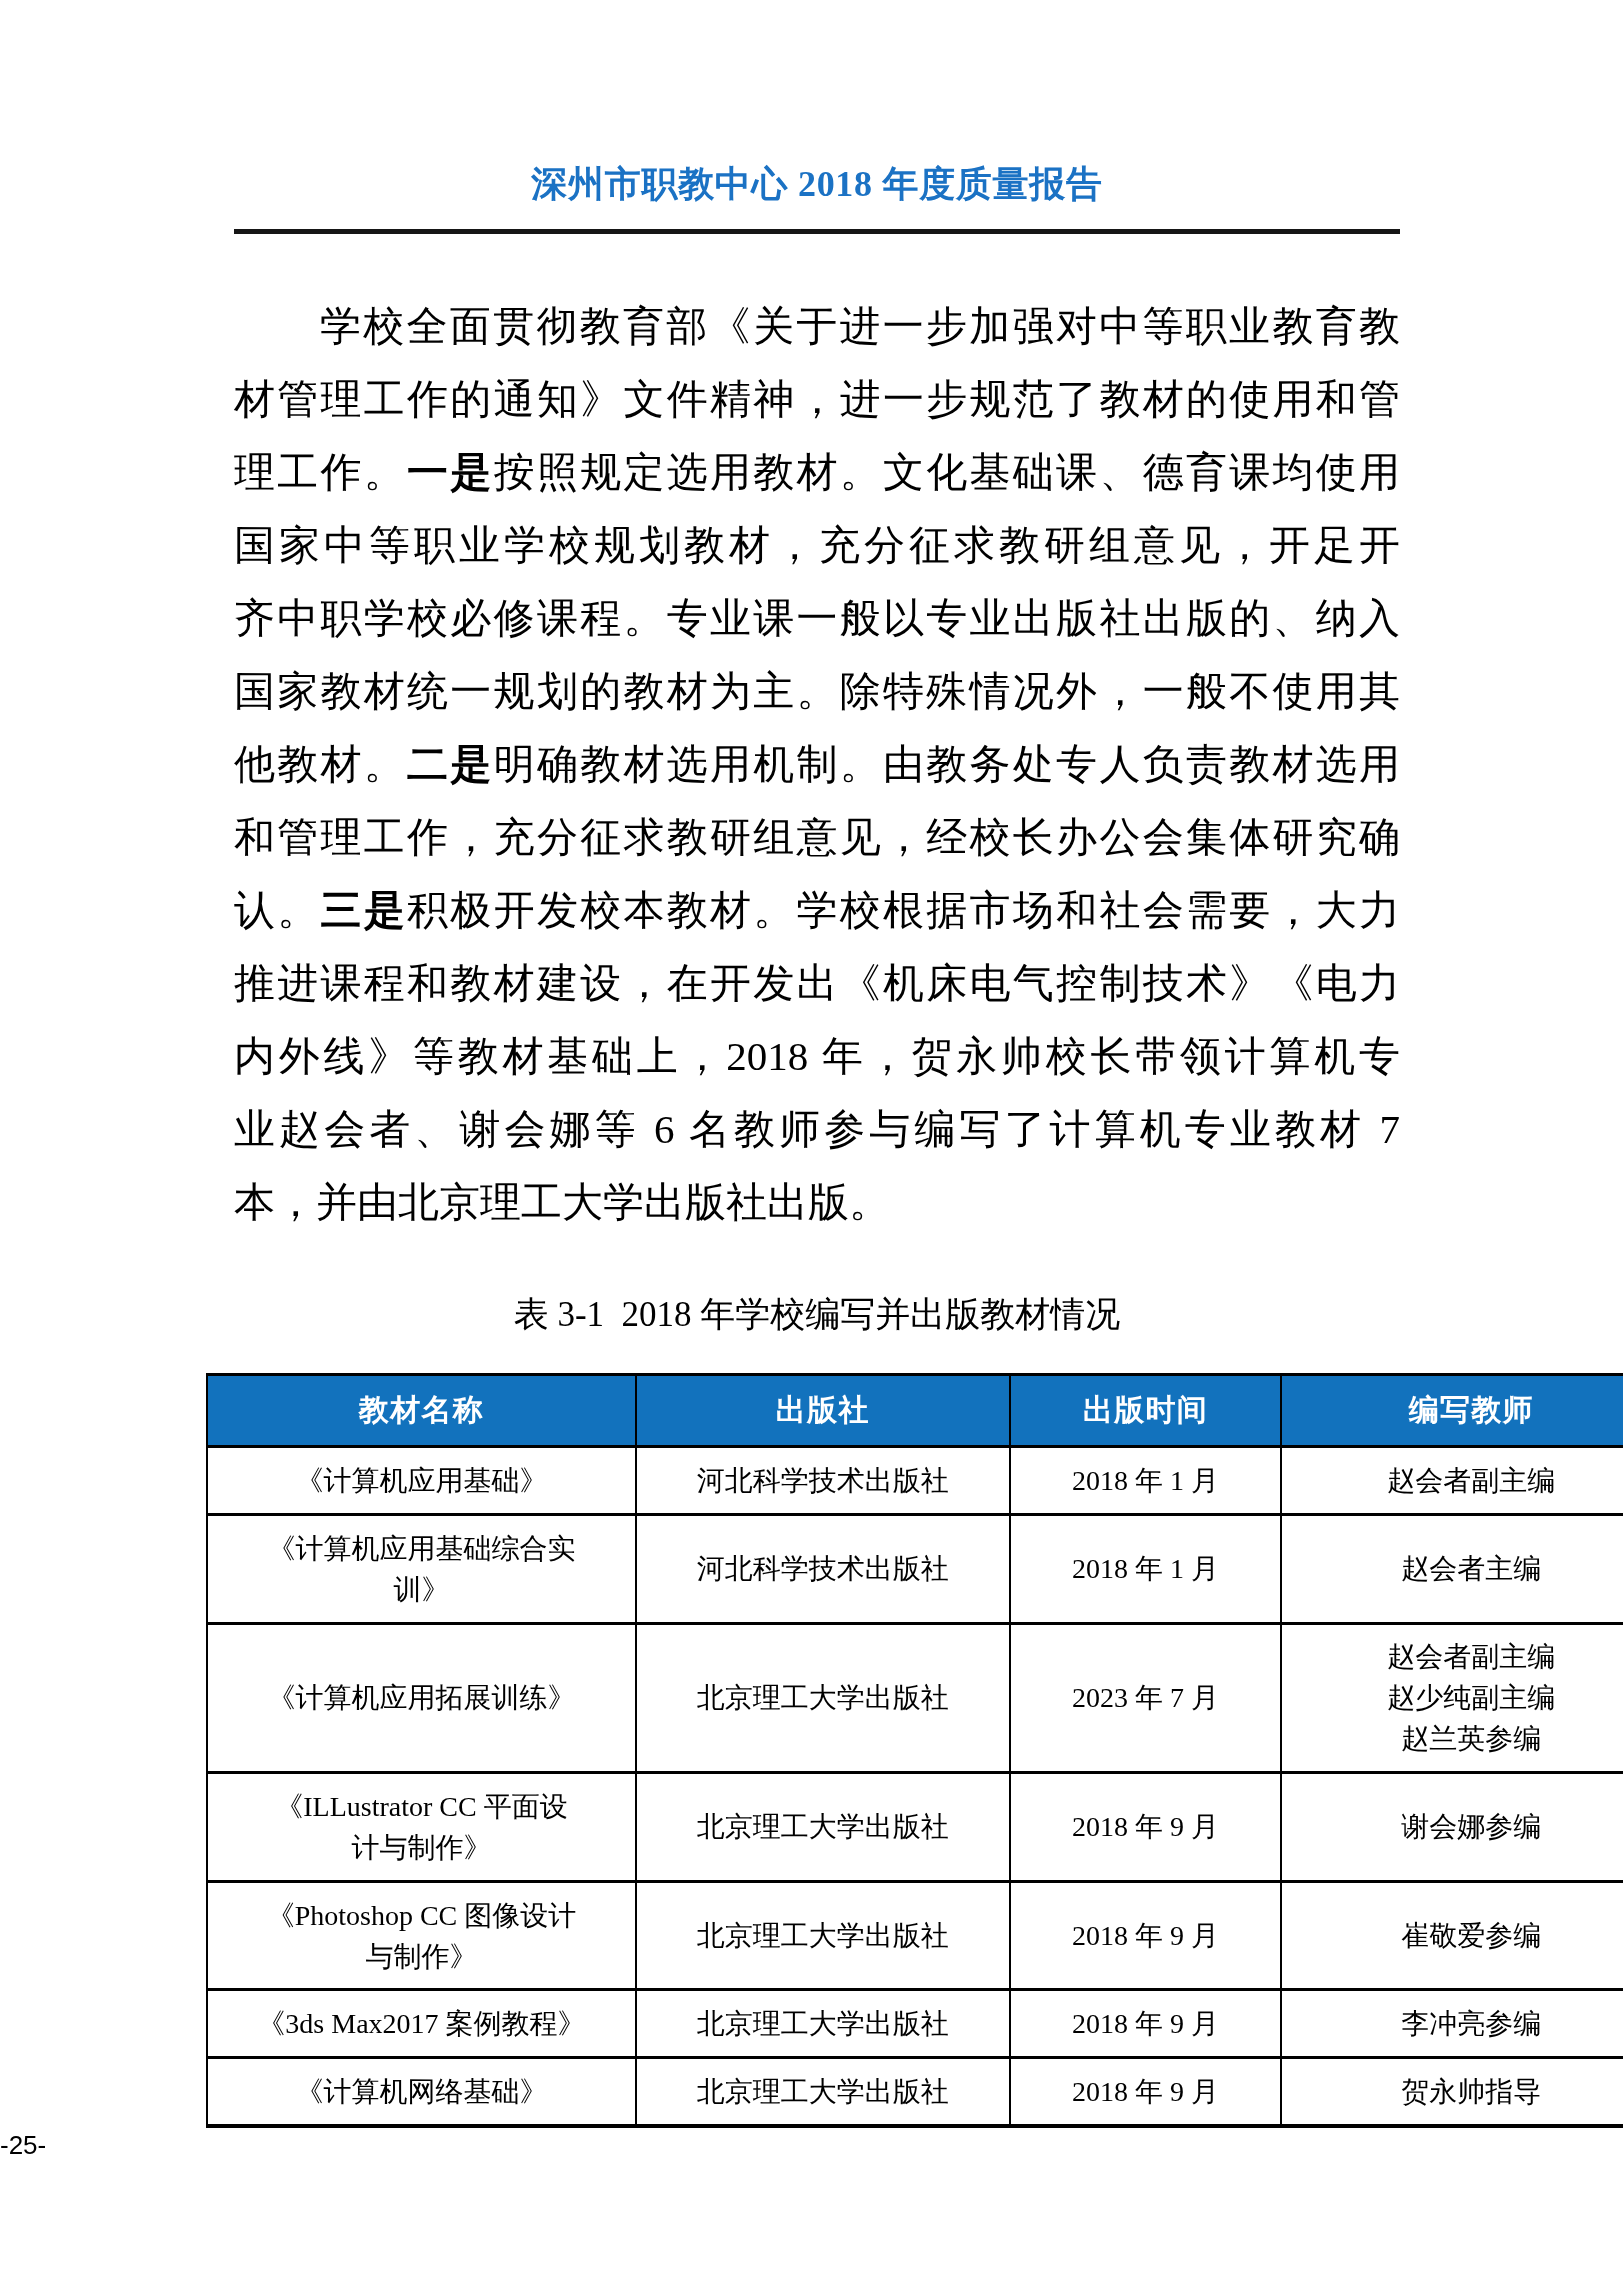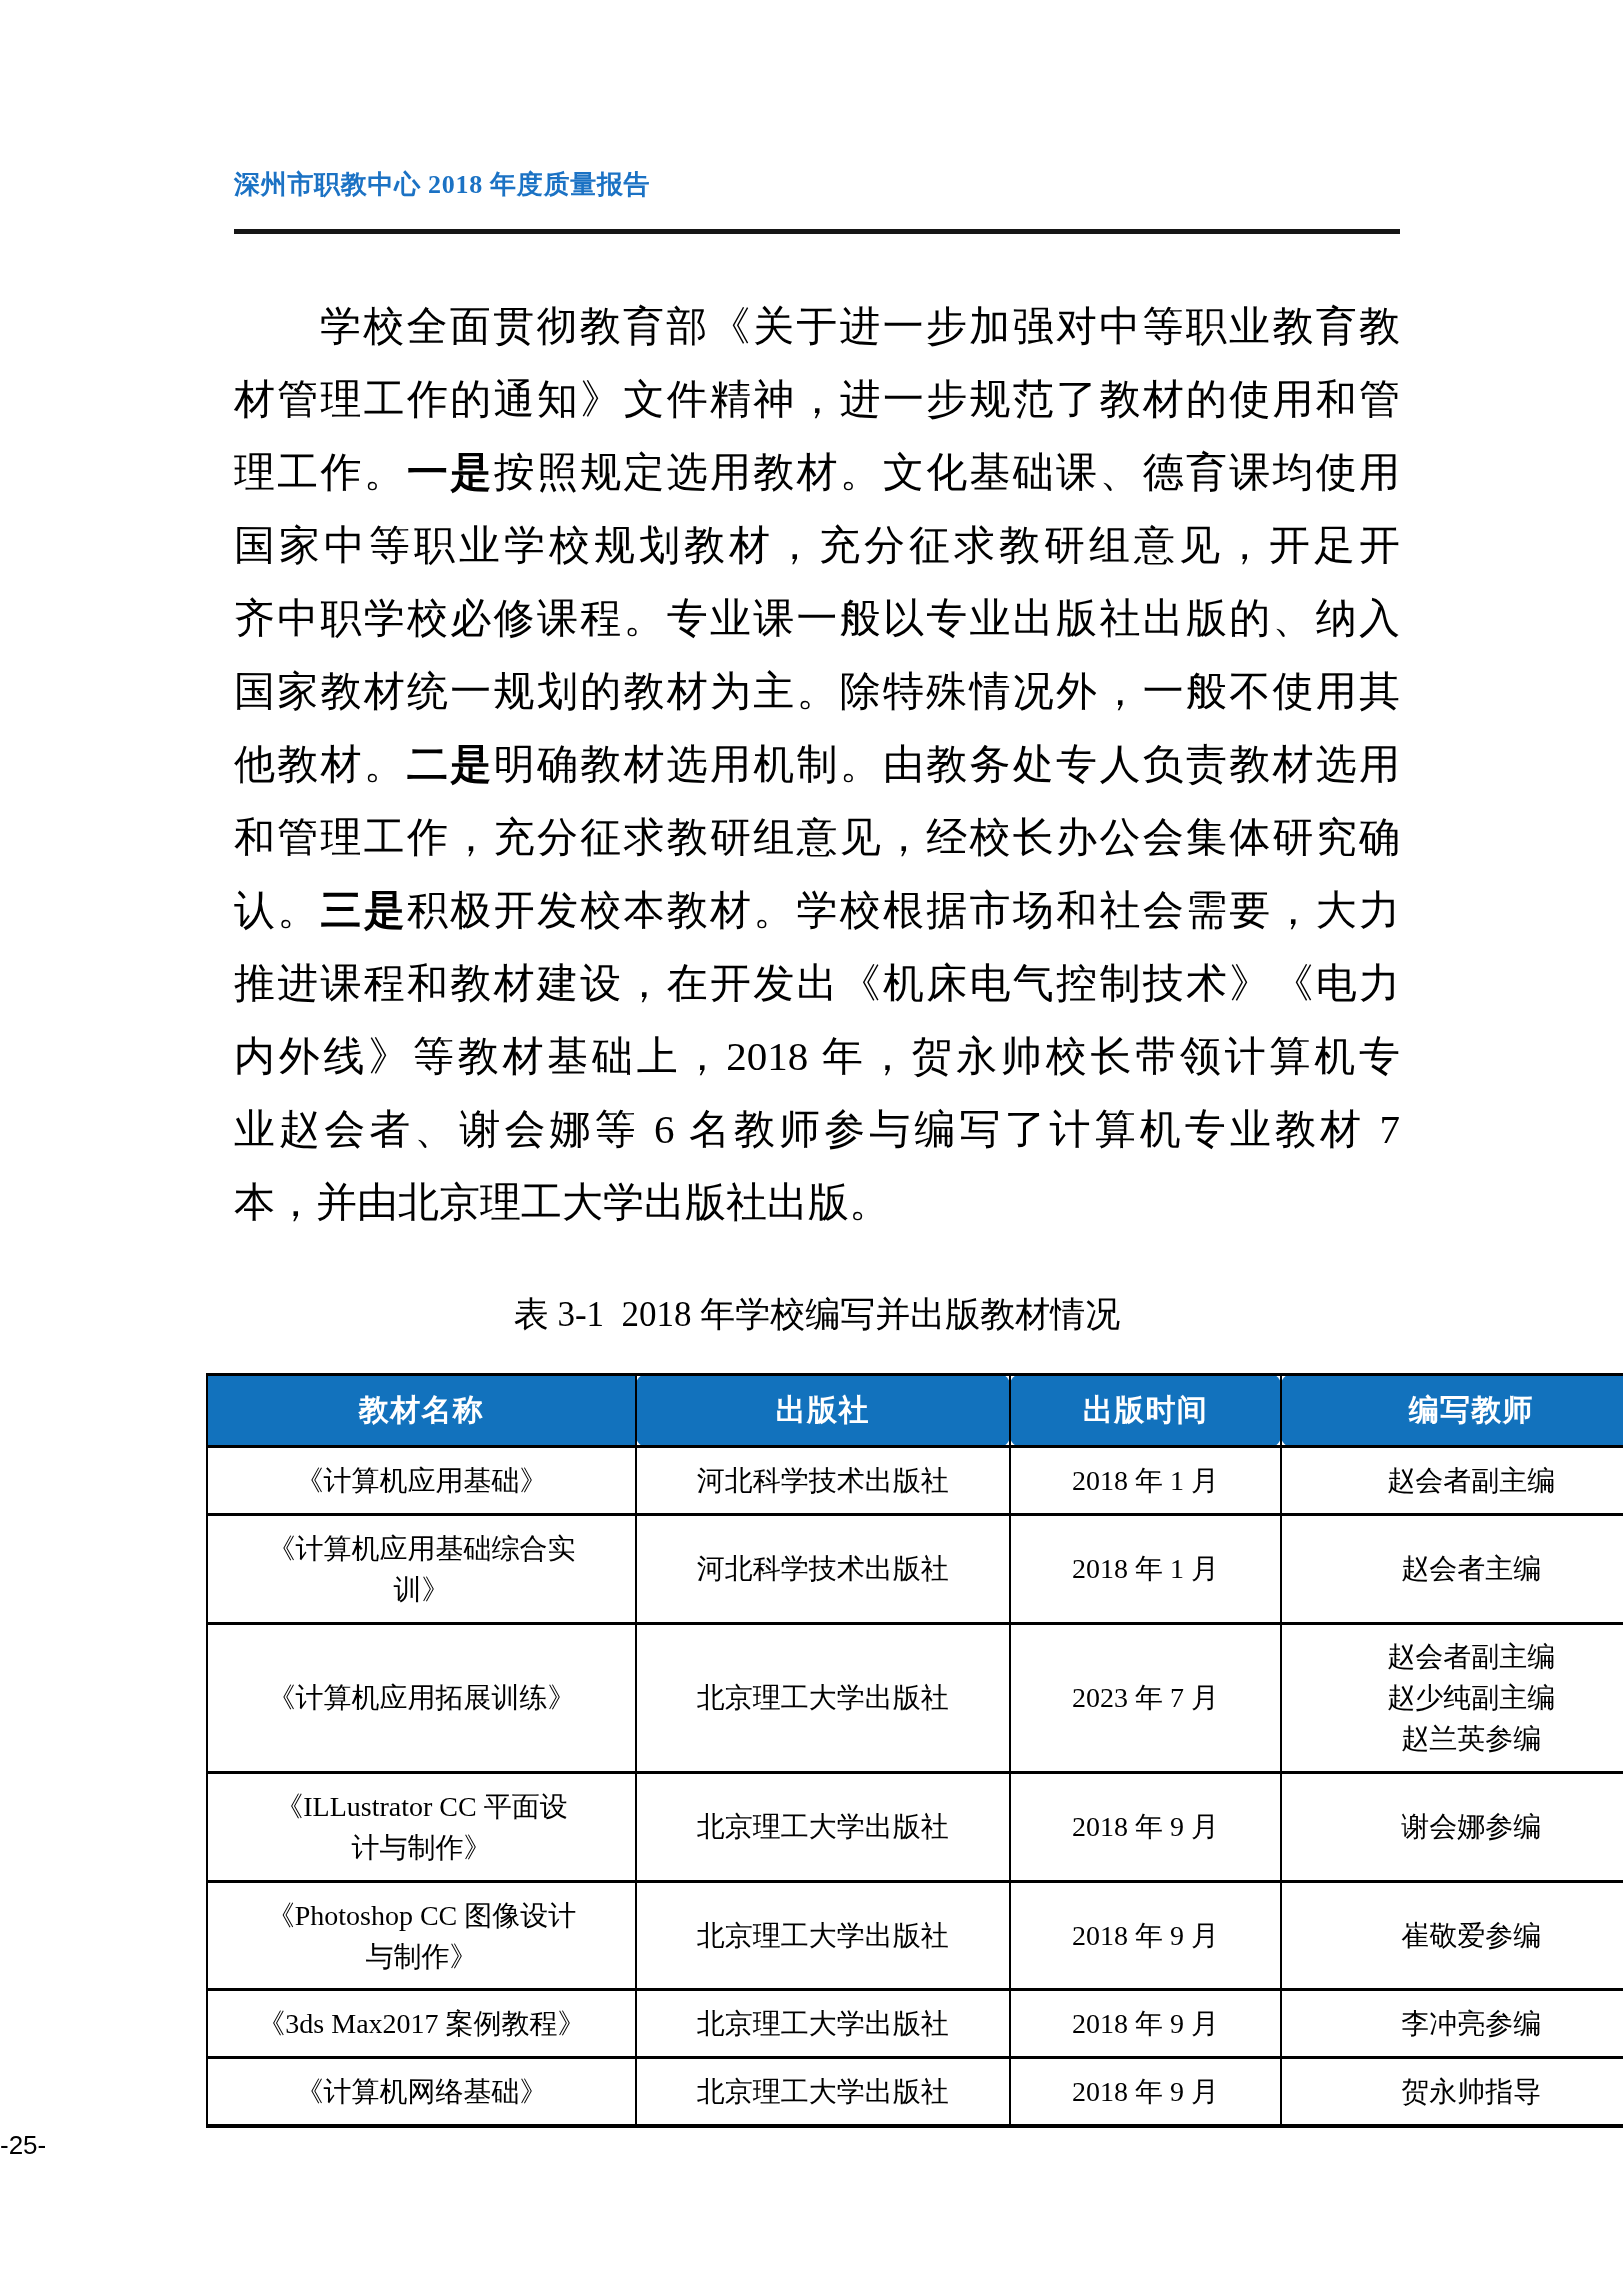--- a/index.html
+++ b/index.html
@@ -7,22 +7,22 @@
     position:relative;
     width:1623px;height:2295px;
     background:#ffffff;
     font-family:"Liberation Serif","DejaVu Serif",serif;
     color:#000;
     overflow:hidden;
   }
   .margin-box{padding:164px 223px 0 234px;}
   
   .hdr{
-    text-align:left;
-    font-size:26px;line-height:41px;
+    text-align:center;
+    font-size:36px;line-height:41px;
     font-weight:bold;
     color:#1B72C4;
     letter-spacing:0.7px;
   }
   .hdr-rule{
     margin-top:23.6px;
     border-top:5.2px solid #161616;
     height:0;
   }
   
@@ -68,21 +68,21 @@
   }
   .tbl td{
     font-size:28px;
     line-height:41px;
     padding:11.8px 5.2px;
     text-align:center;
     vertical-align:middle;
     white-space:pre-line;
     border-bottom:3.3px solid #000;
   }
-  .tbl tr > *+*{border-left:2px solid #000;border-radius:11px;}
+  .tbl tr > *+*{border-left:2px solid #000;}
   .tbl tr:last-child td{border-bottom:none;}
   .col-name{width:29.5%;}
   .col-pub{width:25.7%;}
   .col-date{width:18.7%;}
   .col-teach{width:26.1%;}
   
   .pageno{
     position:absolute;
     top:2130px;left:0;right:0;
     text-align:left;

